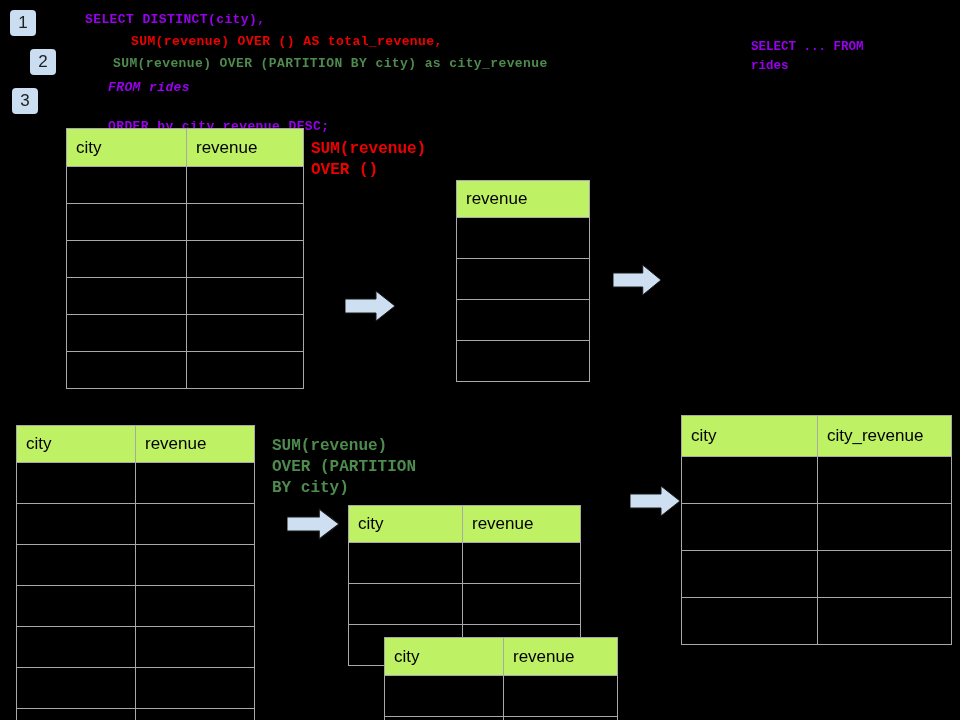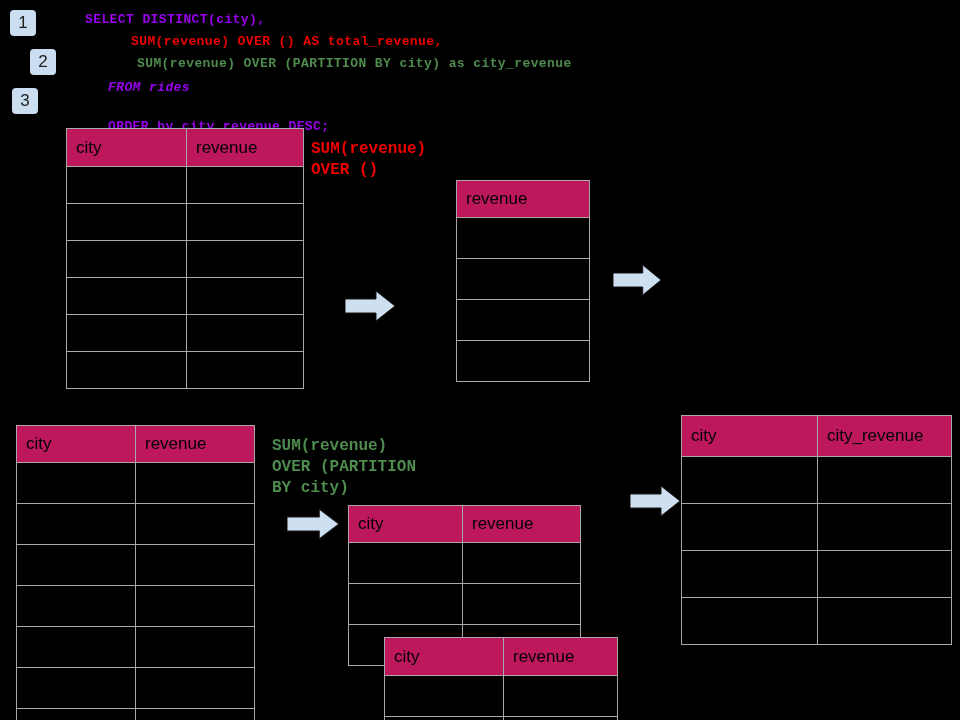--- a/index.html
+++ b/index.html
@@ -66,21 +66,21 @@
     border-collapse: collapse;
     table-layout: fixed;
     background: #000000;
   }
   .tbl td, .tbl th {
     border: 1px solid #A8A8A8;
     padding: 0;
     margin: 0;
   }
   .tbl th {
-    background: #be185d;
+    background: #bef264;
     color: #000000;
     font-family: "Liberation Sans", sans-serif;
     font-size: 17px;
     font-weight: normal;
     text-align: left;
     padding-left: 9px;
   }
   .tbl td {
     background: #000000;
   }
@@ -97,25 +97,27 @@
 
   <div id="badges">
       <div class="badge" style="left: 10px; top: 10px;"><span>1</span></div>
       <div class="badge" style="left: 30px; top: 49px;"><span>2</span></div>
       <div class="badge" style="left: 12px; top: 88px;"><span>3</span></div>
     </div>
 
   <div id="sql-block">
       <div class="code code-purple" style="left: 85px; top: 12px;">SELECT DISTINCT(city),</div>
       <div class="code code-red" style="left: 131px; top: 34px;">SUM(revenue) OVER () AS total_revenue,</div>
-      <div class="code code-green" style="left: 137px; top: 56px;">SUM(revenue) OVER (PARTITION BY city) as city_revenue</div>
+      <div class="code code-green" style="left: 113px; top: 56px;">SUM(revenue) OVER (PARTITION BY city) as city_revenue</div>
       <div class="code code-purple" style="left: 108px; top: 80px; font-style: italic;">FROM rides</div>
       <div class="code code-purple" style="left: 108px; top: 119px;">ORDER by city_revenue DESC;</div>
     </div>
 
+  <div class="note note-purple" style="left: 751px; top: 38px;">SELECT ... FROM
+rides</div>
   <div class="note note-red" style="left: 311px; top: 139px;">SUM(revenue)
 OVER ()</div>
   <div class="note note-green" style="left: 272px; top: 436px;">SUM(revenue)
 OVER (PARTITION
 BY city)</div>
 
   <div id="tables">
       <table class="tbl" style="left: 66px; top: 128px;">
         <colgroup>
           <col style="width: 120px;">

